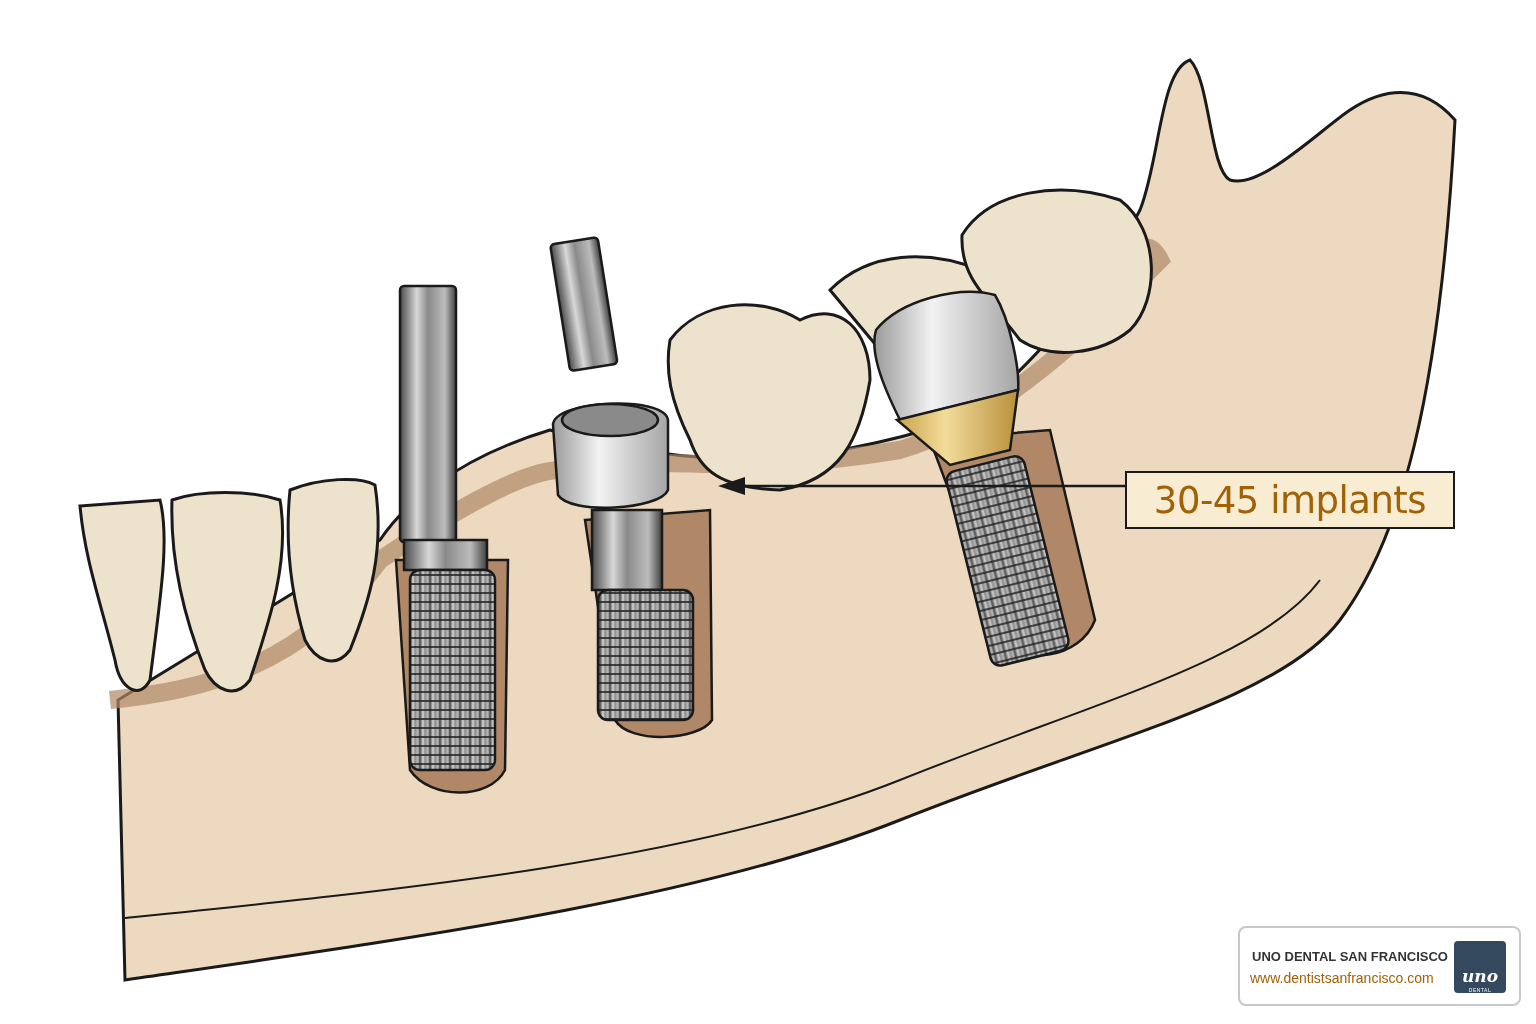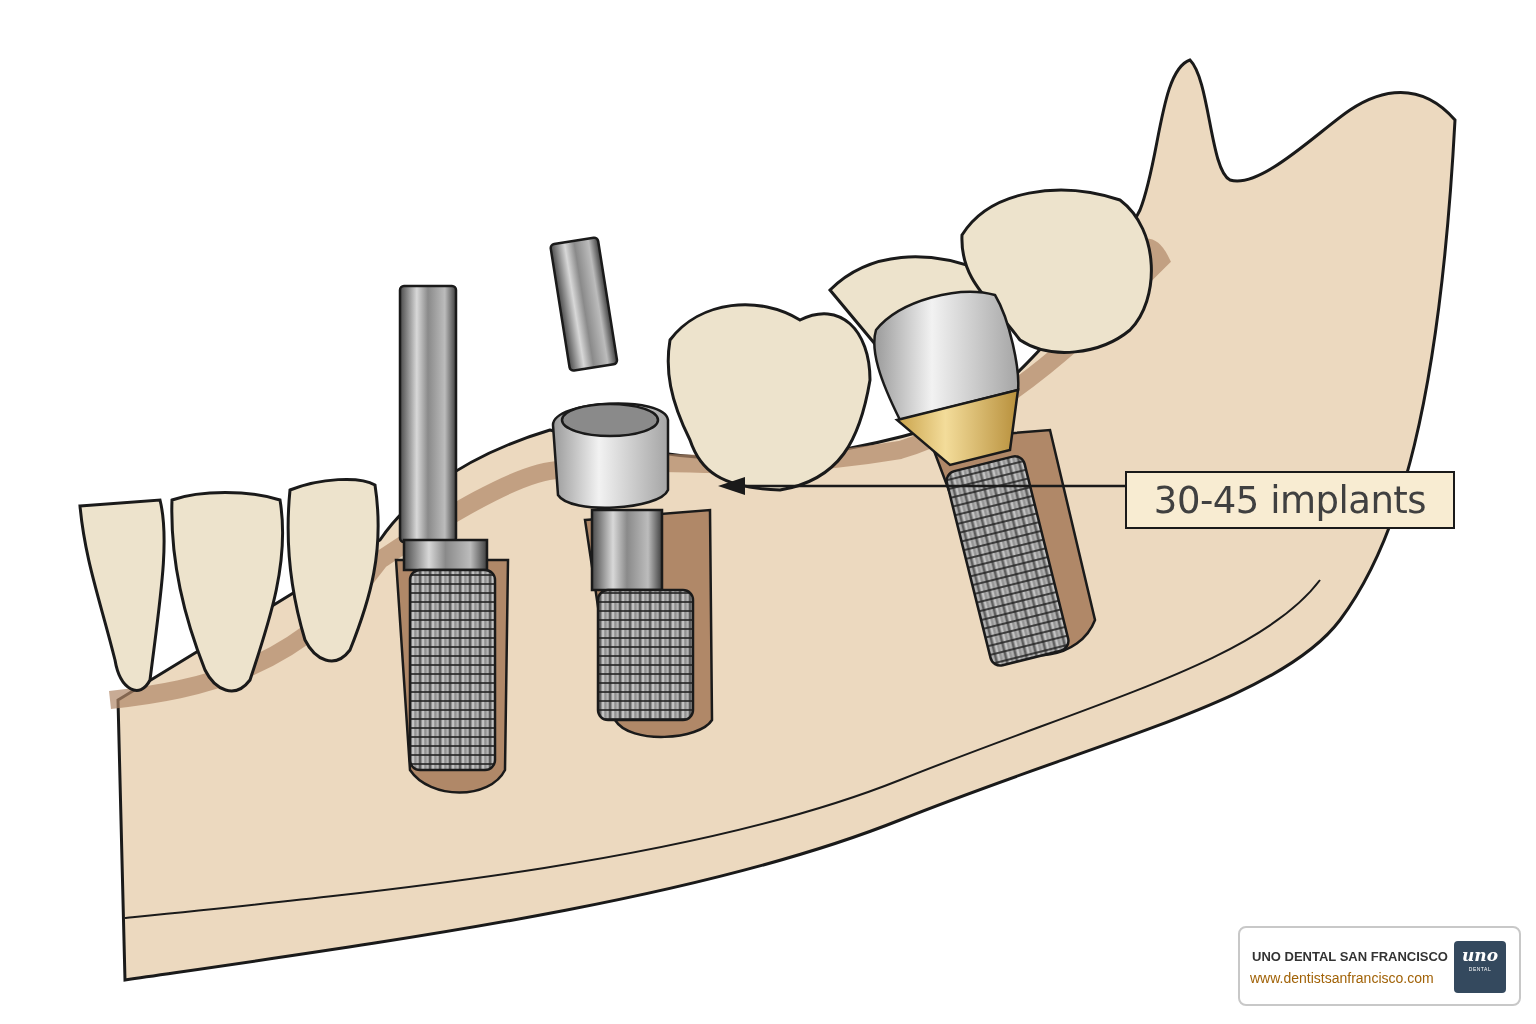--- a/index.html
+++ b/index.html
@@ -2,33 +2,33 @@
 <html><head>
 <meta charset="utf-8">
 <style>
   html, body { margin:0; padding:0; background:#ffffff; }
   body { width:1536px; height:1024px; position:relative; overflow:hidden; font-family:"Liberation Sans", sans-serif; }
   #illustration { position:absolute; left:0; top:0; }
   .callout-label {
     position:absolute; left:1125px; top:471px; width:330px; height:58px;
     background:#f8ecd2; border:2.5px solid #1a1a1a; box-sizing:border-box;
     display:flex; align-items:center; justify-content:center;
-    font-family:"DejaVu Sans", sans-serif; font-size:37px; color:#404040; letter-spacing:-0.5px;
+    font-family:"DejaVu Sans", sans-serif; font-size:37px; color:#a16207; letter-spacing:-0.5px;
   }
   .brand-badge {
     position:absolute; left:1238px; top:926px; width:283px; height:80px;
     border:2px solid #c8c8c8; border-radius:8px; background:#fff; box-sizing:border-box;
   }
   .brand-name { position:absolute; left:12px; top:21px; font-weight:bold; font-size:13px; color:#333; }
   .brand-url { position:absolute; left:10px; top:42px; font-size:14px; color:#a16207; }
   .brand-logo {
     position:absolute; left:214px; top:13px; width:52px; height:52px; background:#34495e; border-radius:4px;
     color:#fff; text-align:center;
   }
-  .brand-logo .script { font-family:"DejaVu Serif", serif; font-style:italic; font-weight:bold; font-size:17px; margin-top:4px; display:block; }
+  .brand-logo .script { font-family:"DejaVu Serif", serif; font-style:italic; font-weight:bold; font-size:17px; margin-top:25px; display:block; }
   .brand-logo .sub { font-size:5px; letter-spacing:0.5px; display:block; margin-top:1px; }
 </style>
 </head>
 <body>
 
 <svg id="illustration" width="1536" height="1024" viewBox="0 0 1536 1024">
   <defs>
     <linearGradient id="metal" x1="0" x2="1">
       <stop offset="0" stop-color="#4a4a4a"></stop>
         <stop offset="0.3" stop-color="#d8d8d8"></stop>

